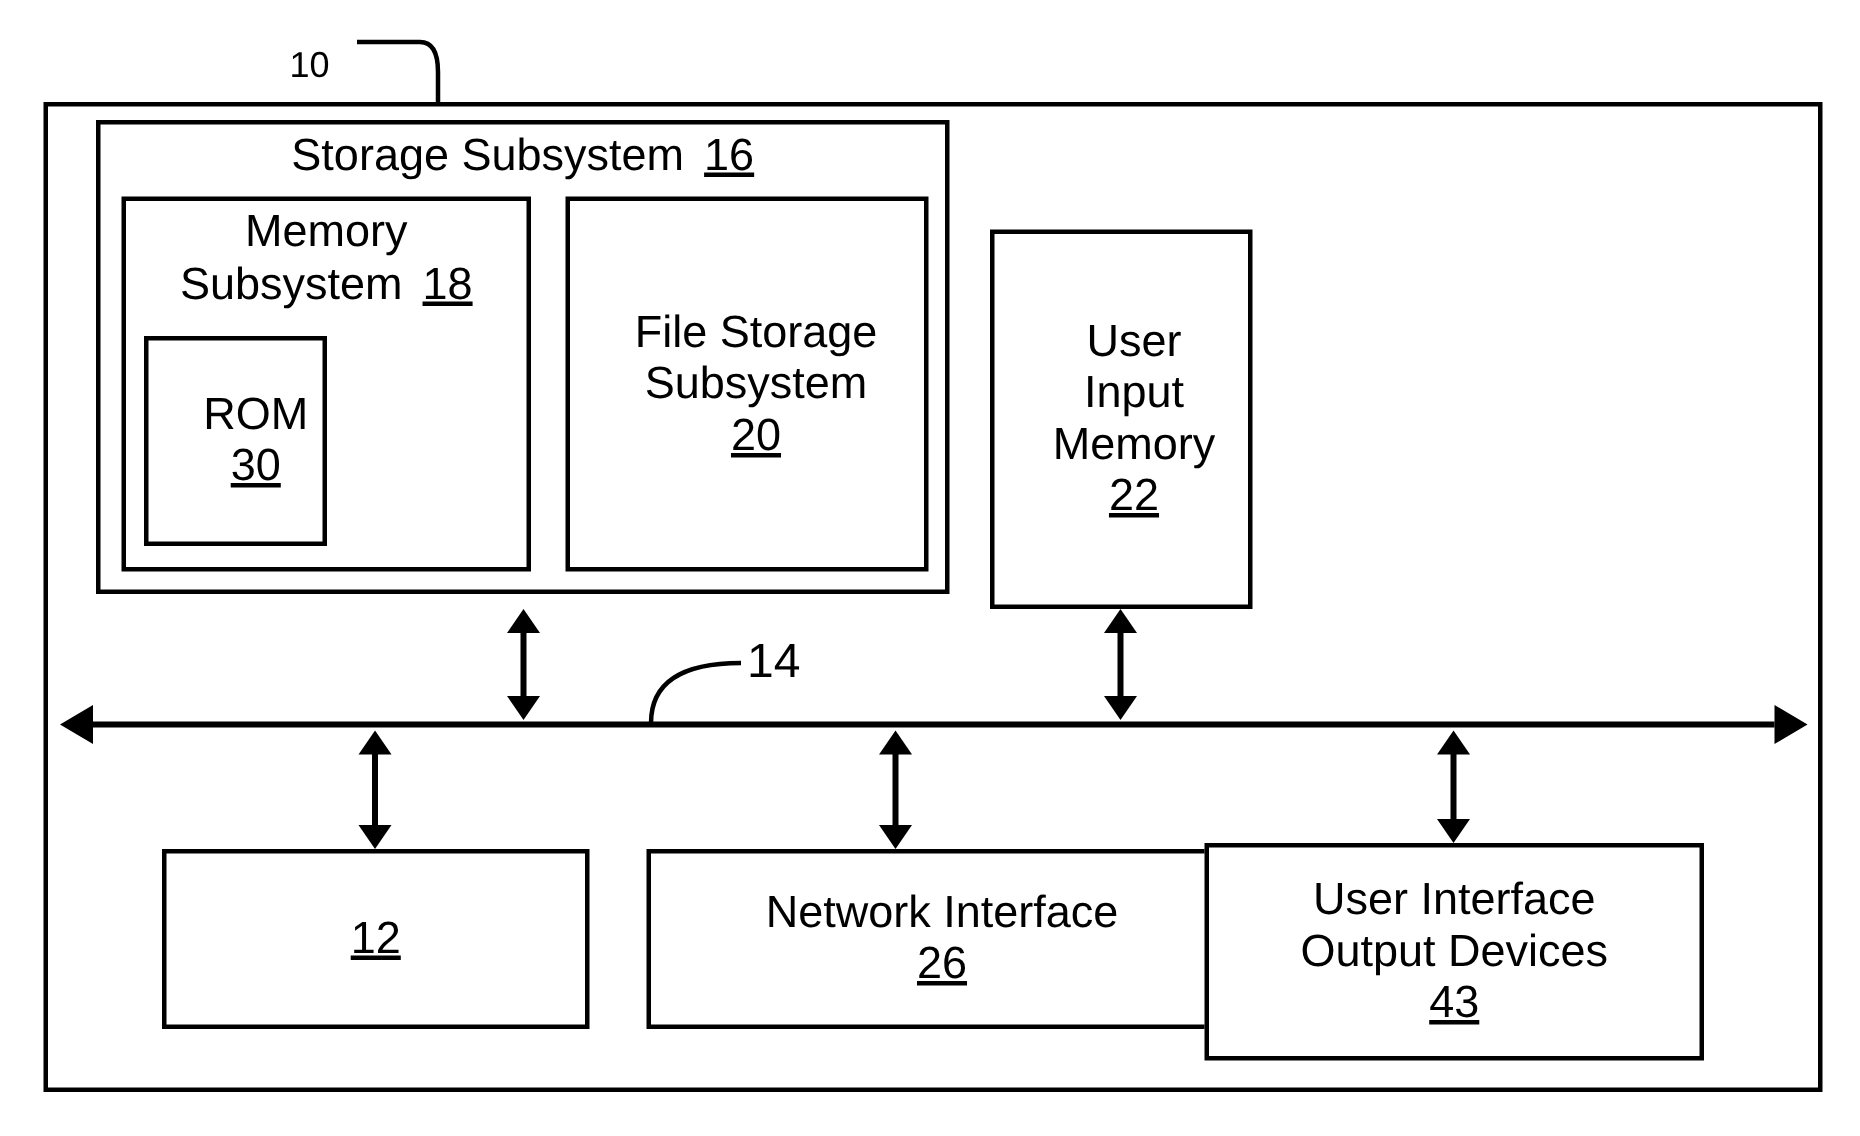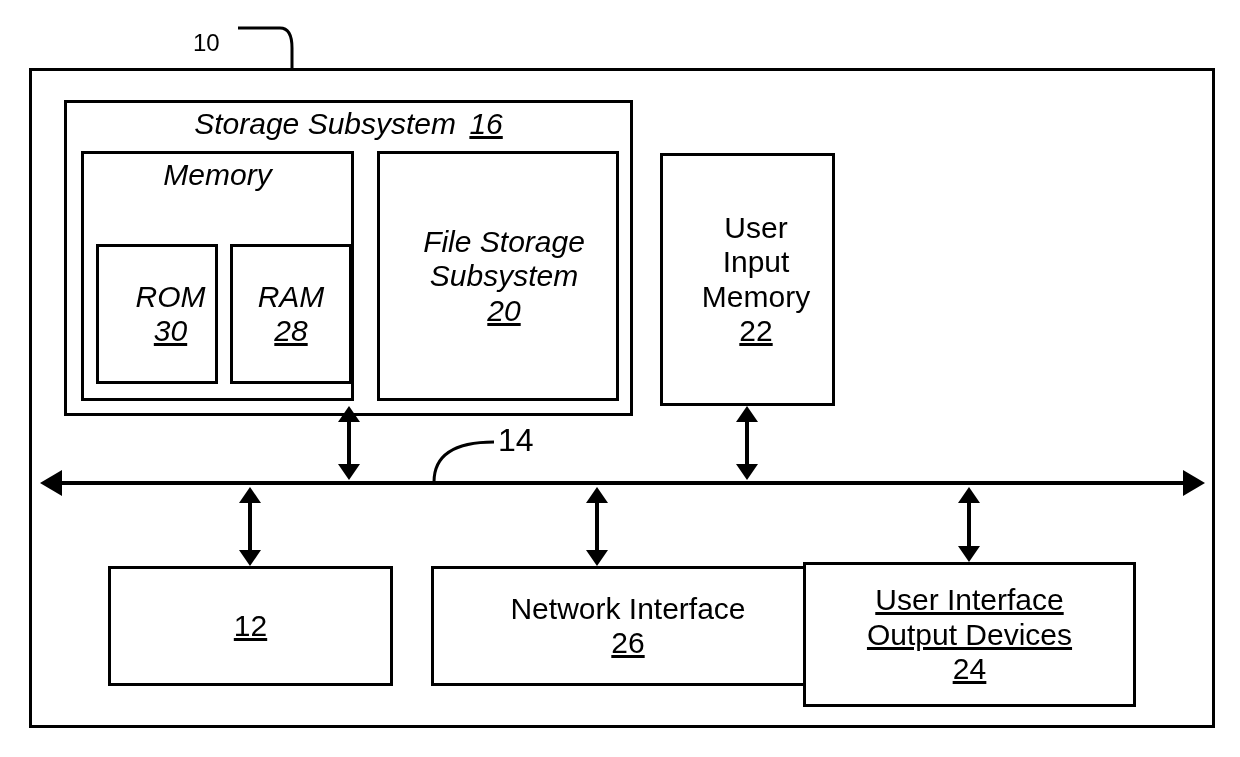--- a/index.html
+++ b/index.html
@@ -113,45 +113,44 @@
 
   <div class="external-label" style="left:193px; top:18px;">
     <span class="num" style="text-decoration:none; font-size:24px;">10</span>
   </div>
   <svg class="leader" style="left:236px; top:26px; width:60px; height:50px;">
     <path d="M2 2 L44 2 Q56 2 56 22 L56 46" fill="none" stroke="#000" stroke-width="3"></path>
   </svg>
 
   <div class="box" style="left:29px; top:68px; width:1186px; height:660px;"></div>
 
-  <div class="box" style="left:64px; top:100px; width:569px; height:316px;font-style:italic;">
+  <div class="box" style="left:64px; top:80px; width:569px; height:316px;">
     <div style="position:absolute; top:4px; left:0; right:0; text-align:center;">
       <span class="label-line">Storage Subsystem</span>
       <span>&nbsp;</span>
       <span class="num">16</span>
     </div>
 
     <div class="box" style="left:14px; top:48px; width:273px; height:250px;">
       <div style="position:absolute; top:4px; left:0; right:0;">
         <div class="label-line">Memory</div>
+        <div>
+          <span class="label-line">Subsystem</span>
+          <span>&nbsp;</span>
+          <span class="num">18</span>
+        </div>
       </div>
 
       <div class="box" style="left:12px; top:90px; width:122px; height:140px;padding-left:27px;">
         <div class="stack">
           <div class="label-line">ROM</div>
           <div class="num">30</div>
         </div>
       </div>
 
-      <div class="box" style="left:146px; top:90px; width:122px; height:140px;">
-        <div class="stack">
-          <div class="label-line">RAM</div>
-          <div class="num">28</div>
-        </div>
-      </div>
     </div>
 
     <div class="box" style="left:310px; top:48px; width:242px; height:250px;padding-left:12px;">
       <div class="stack">
         <div class="label-line">File Storage</div>
         <div class="label-line">Subsystem</div>
         <div class="num">20</div>
       </div>
     </div>
   </div>
@@ -193,25 +192,25 @@
     <div class="stack">
       <div class="num">12</div>
     </div>
   </div>
   <div class="box" style="left:431px; top:566px; width:394px; height:120px;">
     <div class="stack">
       <div class="label-line">Network Interface</div>
       <div class="num">26</div>
     </div>
   </div>
-  <div class="box" style="left:803px; top:562px; width:333px; height:145px;text-decoration:underline;">
+  <div class="box" style="left:803px; top:562px; width:333px; height:145px;">
     <div class="stack">
       <div class="label-line">User Interface</div>
       <div class="label-line">Output Devices</div>
-      <div class="num">24</div>
+      <div class="num">43</div>
     </div>
   </div>
 
   <div class="v-arrow" style="left:240px; top:487px; height:79px;">
     <div class="head-up"></div>
       <div class="shaft"></div>
       <div class="head-down"></div>
   </div>
   <div class="v-arrow" style="left:587px; top:487px; height:79px;">
     <div class="head-up"></div>

